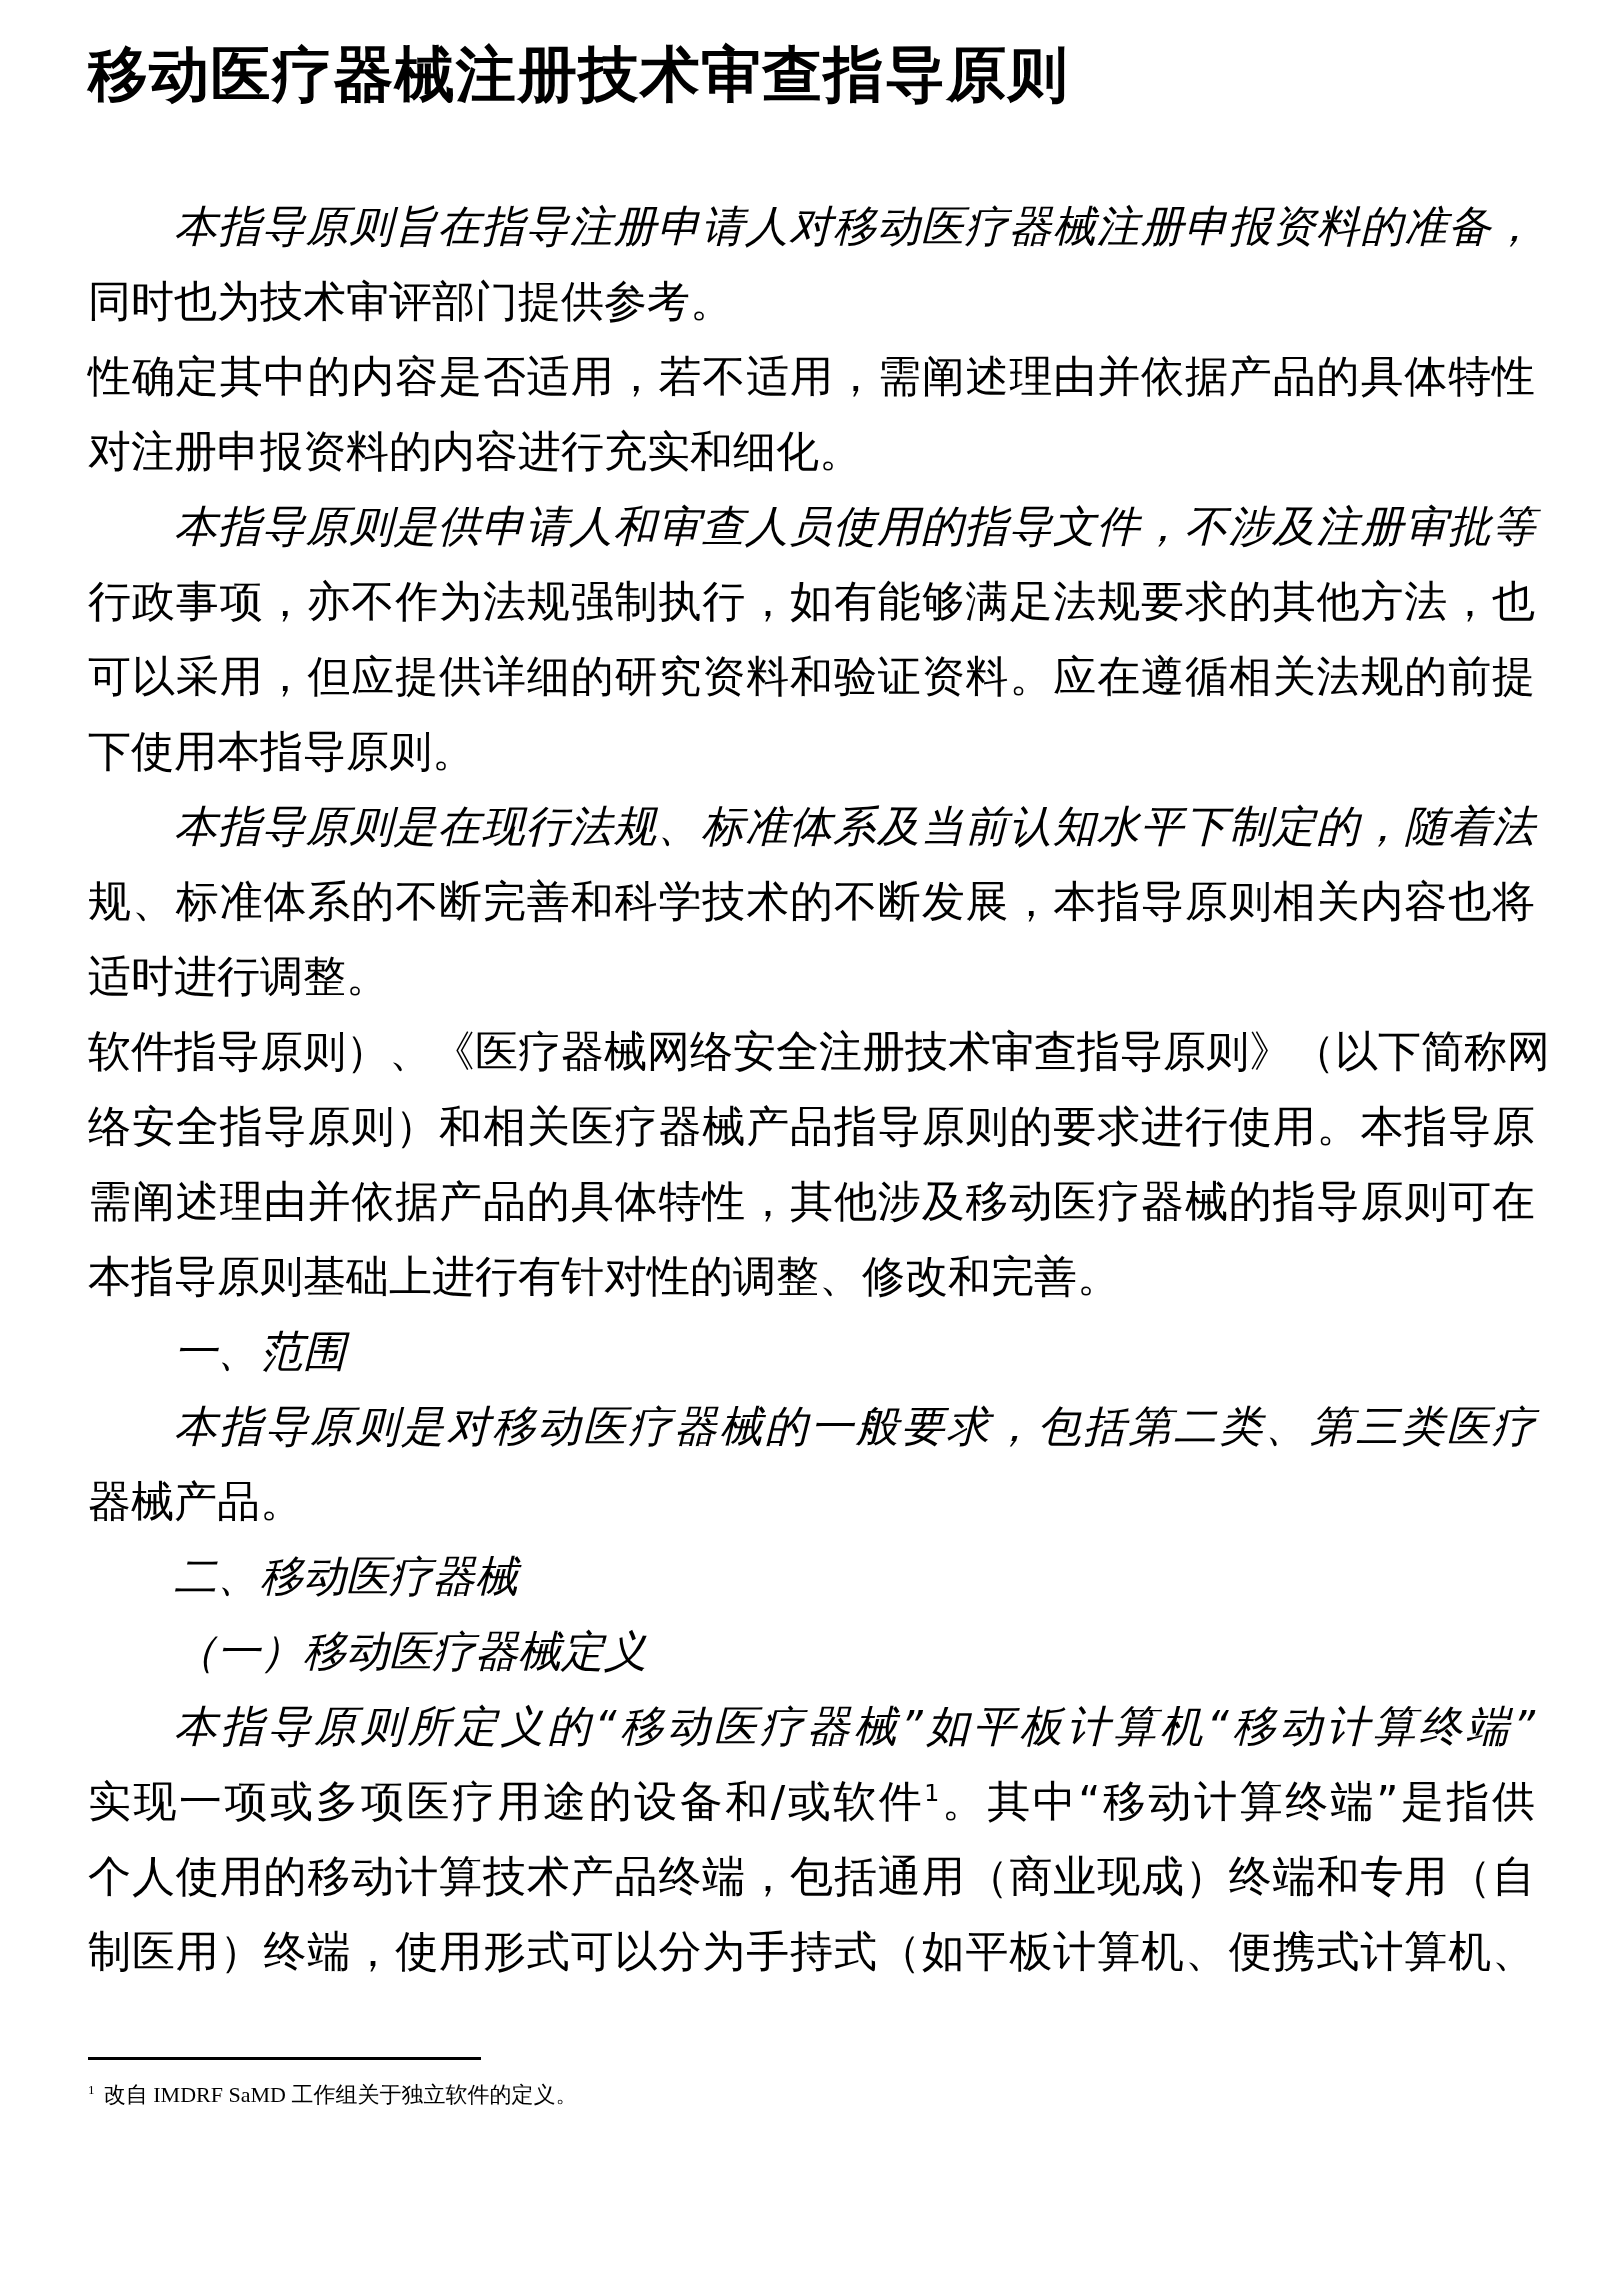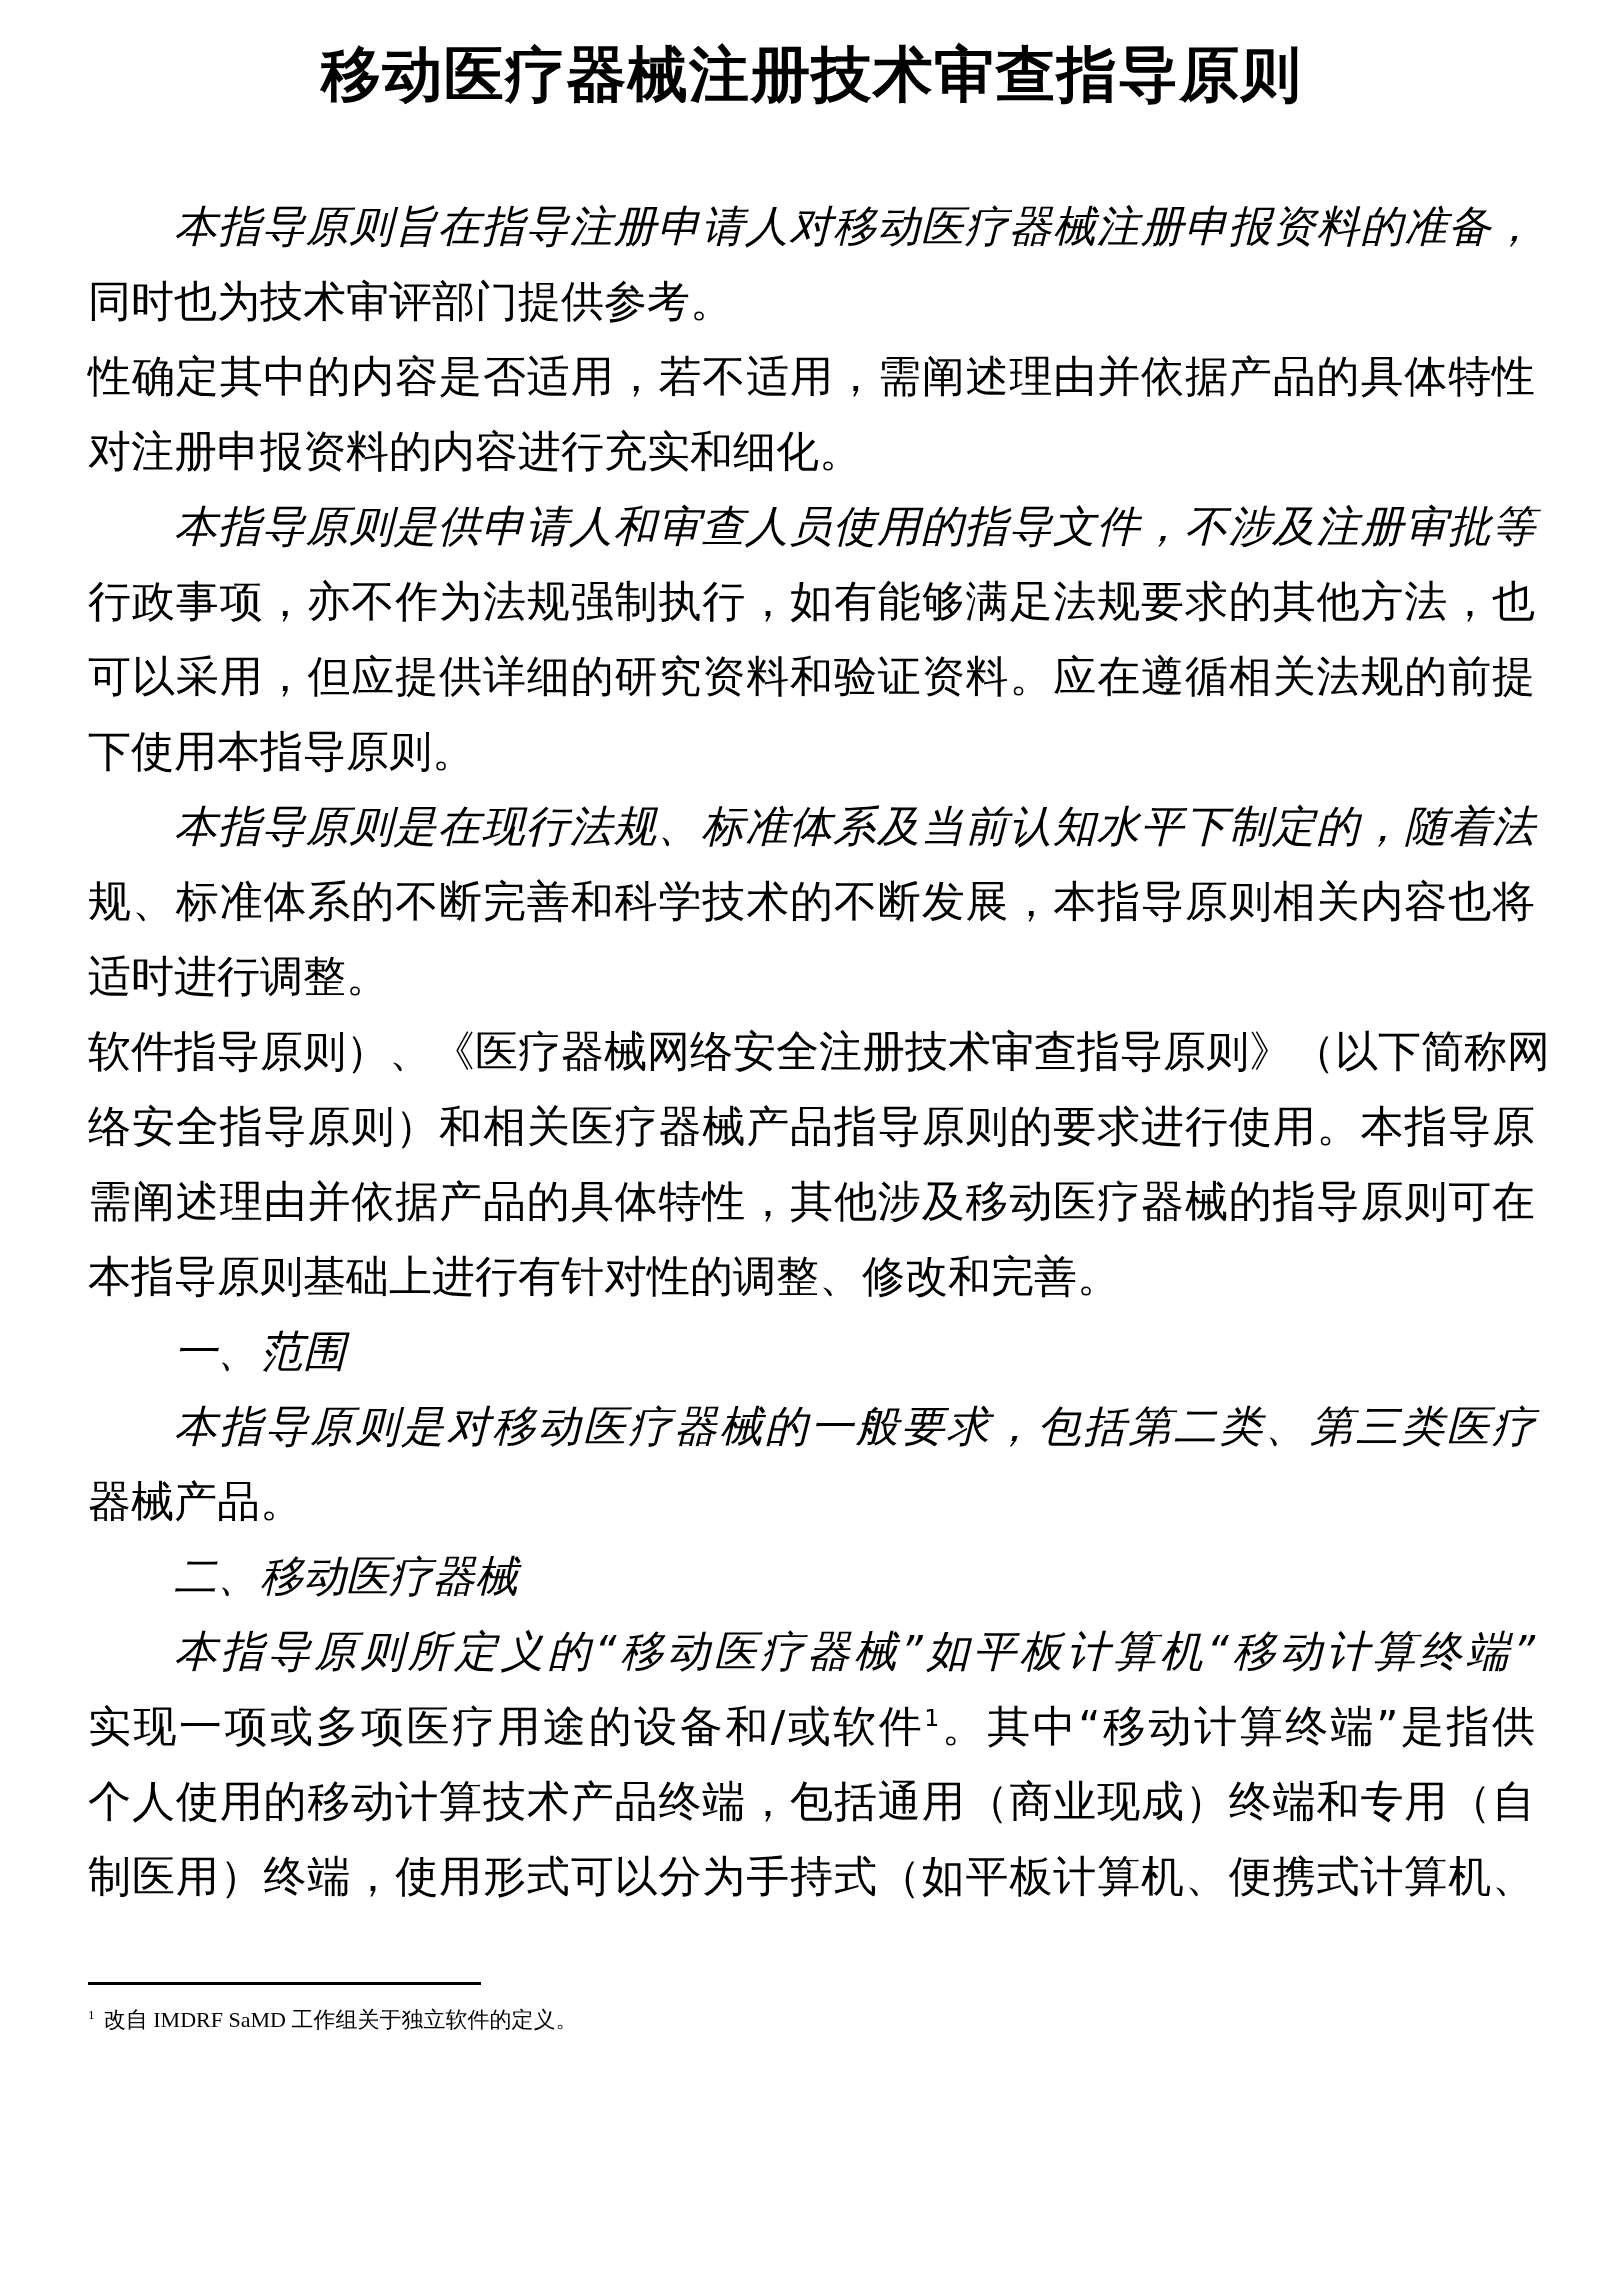--- a/index.html
+++ b/index.html
@@ -16,21 +16,21 @@
     height: 2295px;
     padding: 37px 88px 0 88px;
     overflow: hidden;
     background: #ffffff;
   }
   .title {
     margin: 0;
     font-size: 60px;
     line-height: 75px;
     font-weight: 700;
-    text-align: center;
+    text-align: left;
     letter-spacing: 1.3px;
   }
   .content {
     margin-top: 77px;
   }
   .line {
     font-size: 43px;
     font-weight: 500;
     line-height: 75px;
     height: 75px;
@@ -83,20 +83,21 @@
       <div class="line fill">规、标准体系的不断完善和科学技术的不断发展，本指导原则相关内容也将</div>
       <div class="line">适时进行调整。</div>
       <div class="line fill">软件指导原则）、《医疗器械网络安全注册技术审查指导原则》（以下简称网</div>
       <div class="line fill">络安全指导原则）和相关医疗器械产品指导原则的要求进行使用。本指导原</div>
       <div class="line fill">需阐述理由并依据产品的具体特性，其他涉及移动医疗器械的指导原则可在</div>
       <div class="line">本指导原则基础上进行有针对性的调整、修改和完善。</div>
       <div class="line indent">一、范围</div>
       <div class="line indent fill">本指导原则是对移动医疗器械的一般要求，包括第二类、第三类医疗</div>
       <div class="line">器械产品。</div>
       <div class="line indent">二、移动医疗器械</div>
+      <div class="line indent">（一）移动医疗器械定义</div>
       <div class="line indent fill">本指导原则所定义的“移动医疗器械”如平板计算机“移动计算终端”</div>
       <div class="line fill"><span>实现一项或多项医疗用途的设备和/或软件</span><span class="sup">1</span><span>。其中“移动计算终端”是指供</span></div>
       <div class="line fill">个人使用的移动计算技术产品终端，包括通用（商业现成）终端和专用（自</div>
       <div class="line fill">制医用）终端，使用形式可以分为手持式（如平板计算机、便携式计算机、</div>
     </div>
 
   <div class="footnote-area">
     <div class="footnote-rule"></div>
     <div class="footnote"><span class="fn-marker">1</span><span>改自 IMDRF SaMD 工作组关于独立软件的定义。</span></div>
   </div>

